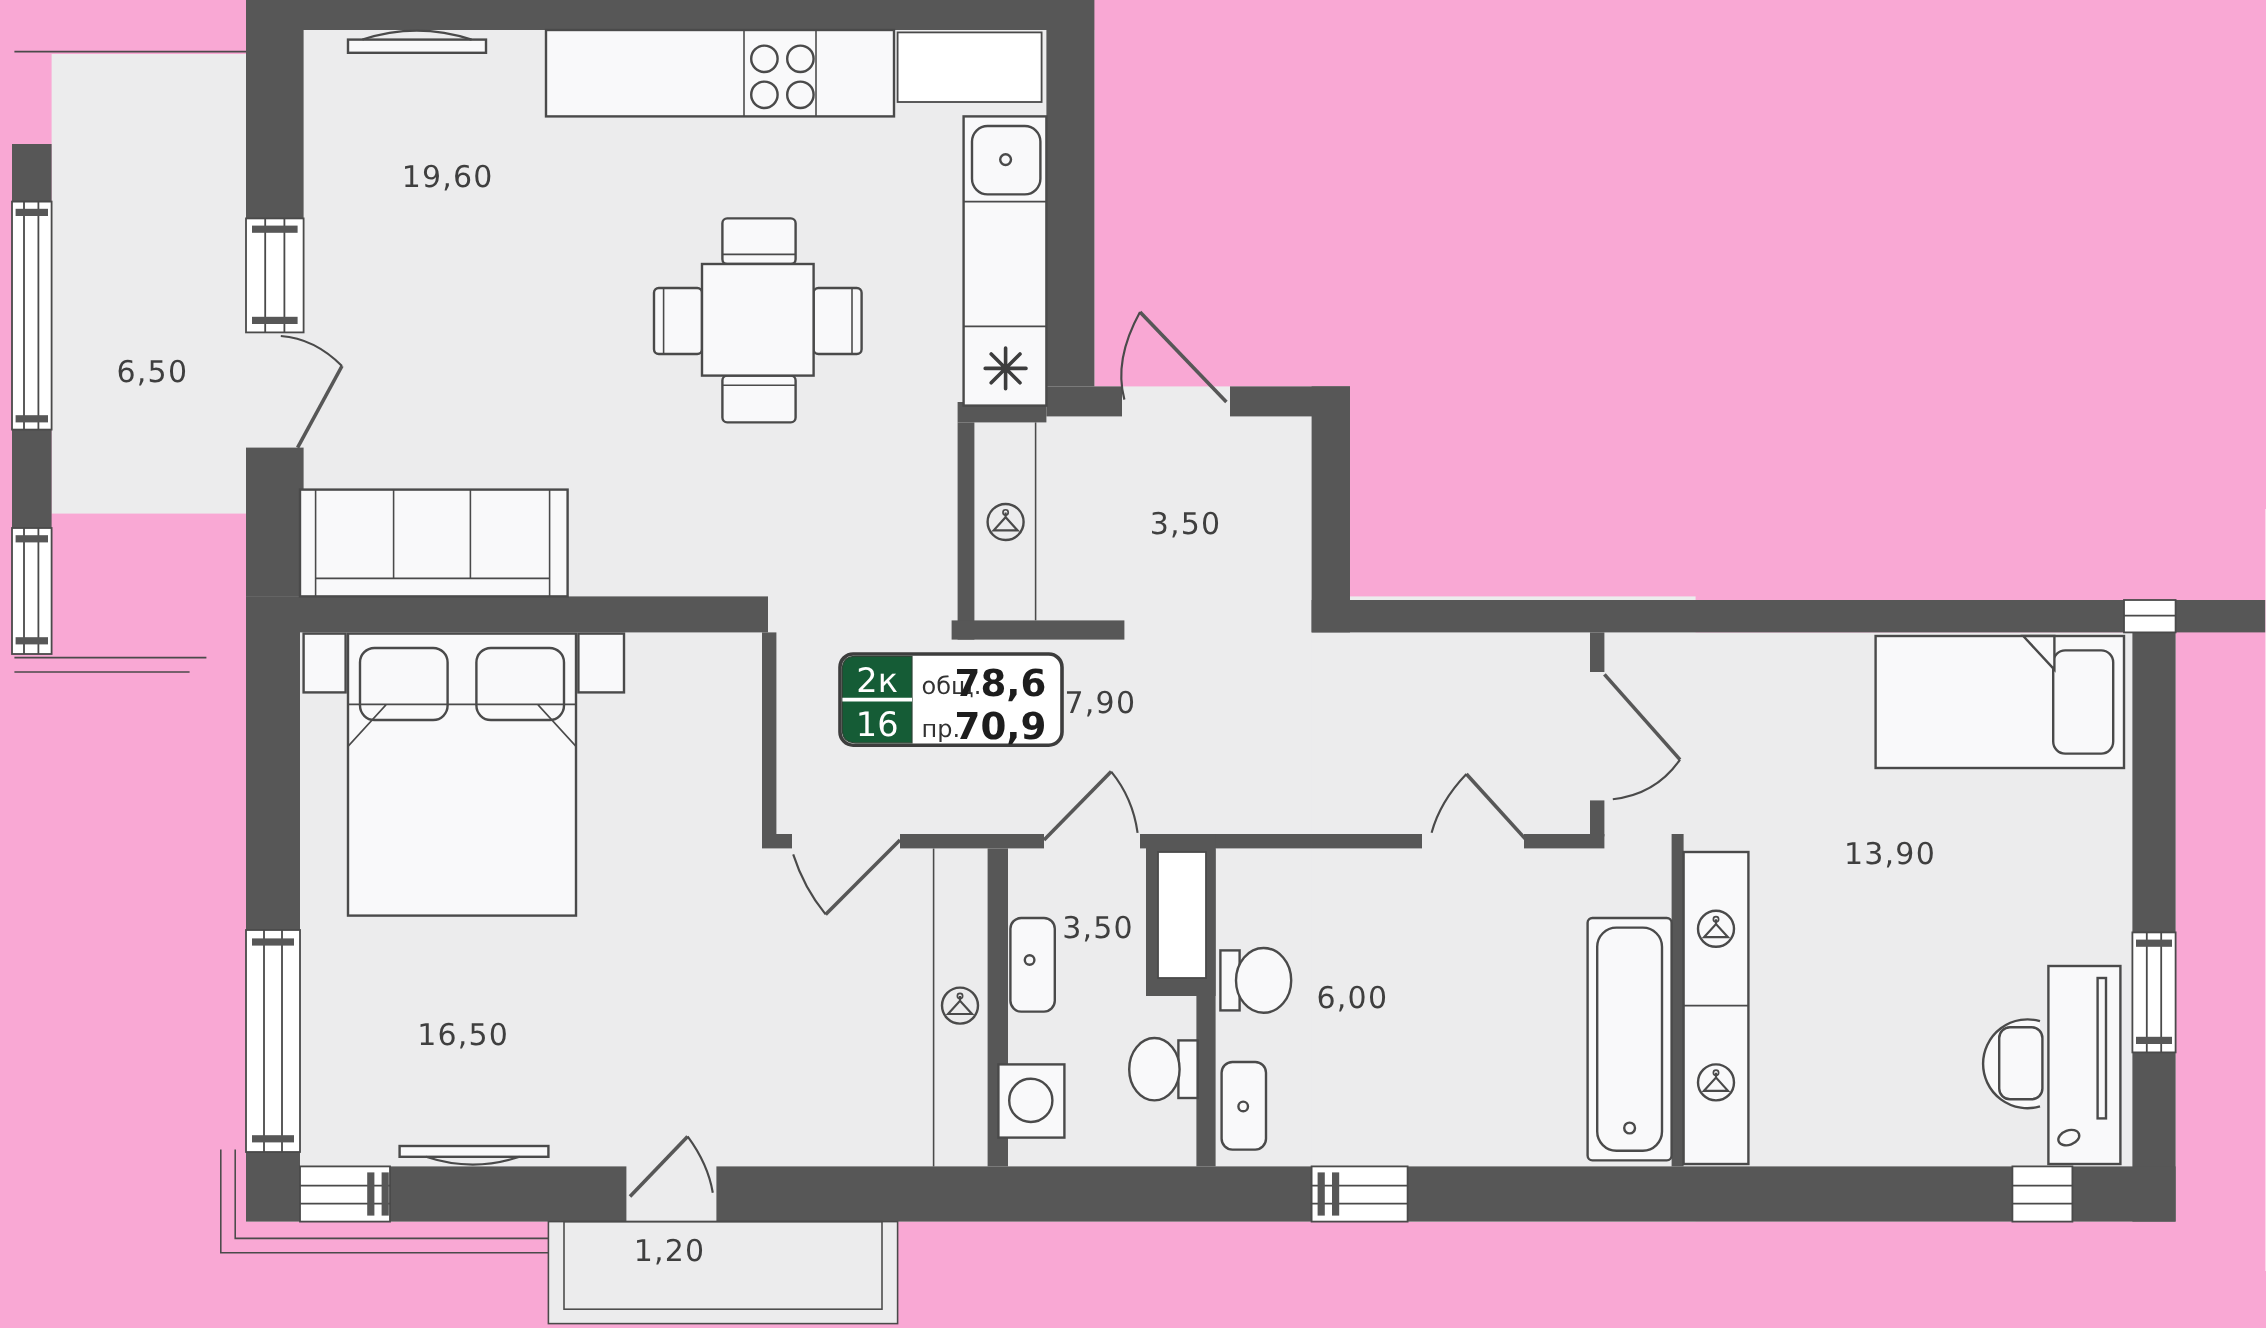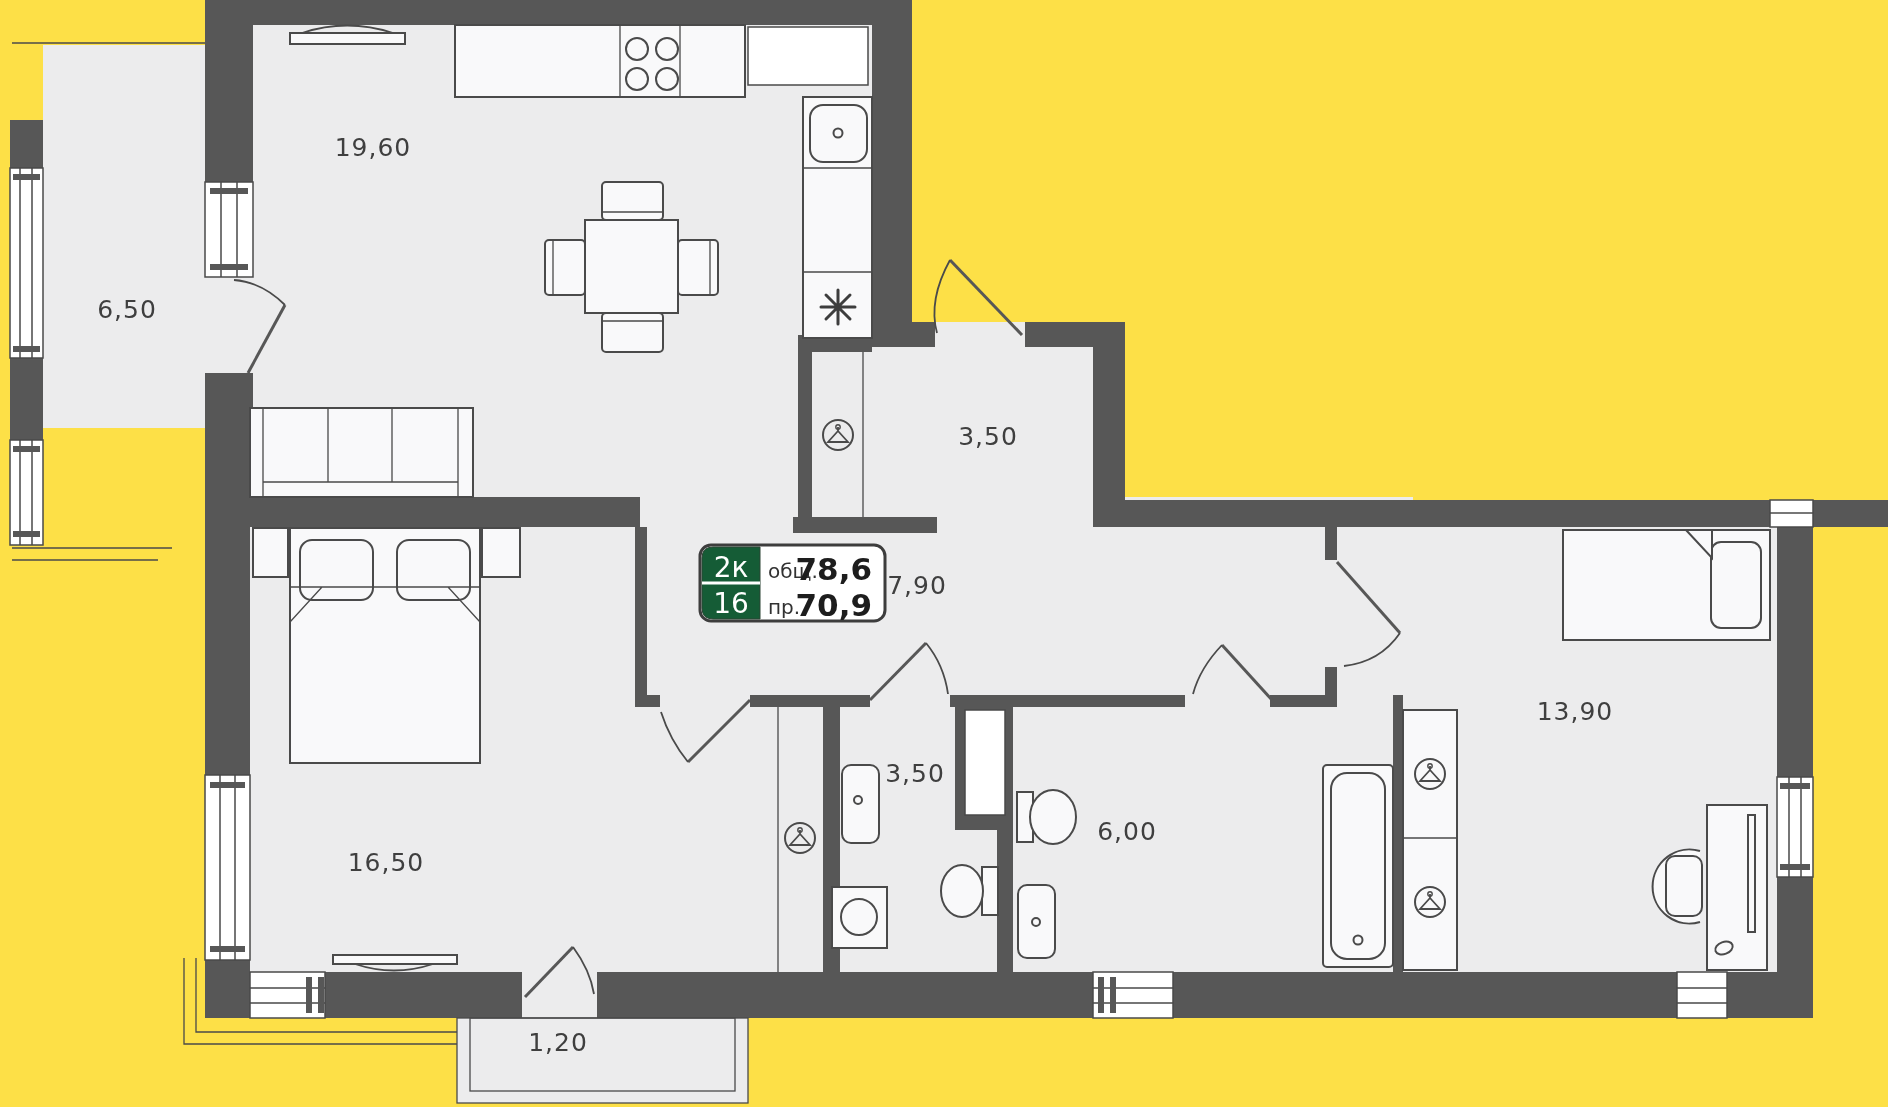--- a/index.html
+++ b/index.html
@@ -1,16 +1,16 @@
 <!DOCTYPE html>
 <html><head>
 <meta charset="utf-8">
 <style>
   html,body{margin:0;padding:0;background:#ffffff;}
-  .stage{position:relative;width:1888px;height:1107px;background:#fde047;overflow:hidden;
+  .stage{position:relative;width:1888px;height:1107px;background:#f9a8d4;overflow:hidden;
          font-family:"DejaVu Sans","Liberation Sans",sans-serif;}
   svg{display:block}
   .room{fill:var(--room)}
   .wall{fill:var(--wall)}
   .win{fill:#ffffff;stroke:var(--line);stroke-width:1.5}
   .mull{stroke:var(--line);stroke-width:1.5;fill:none}
   .tick{fill:var(--wall)}
   .furn{fill:var(--furn);stroke:var(--line);stroke-width:2}
   .furn-flat{fill:none;stroke:var(--line);stroke-width:2}
   .thin{stroke:var(--line);stroke-width:1.3;fill:none}

